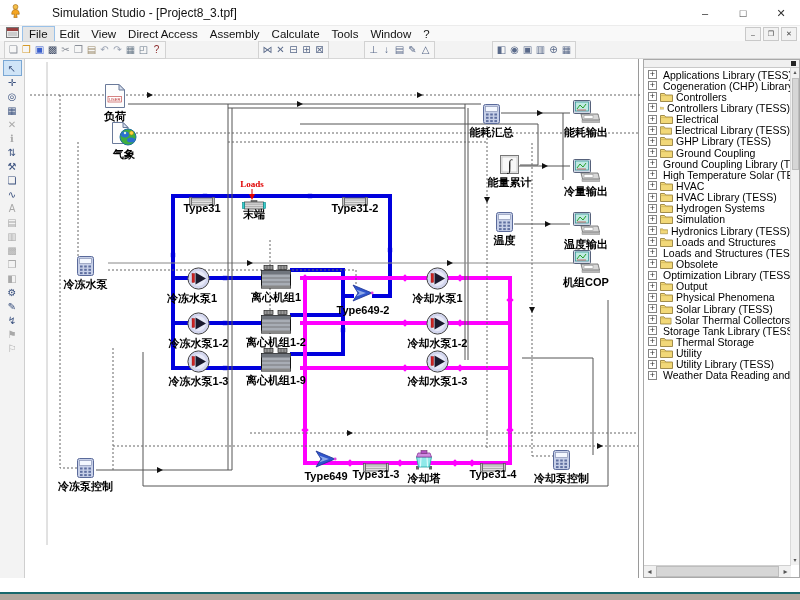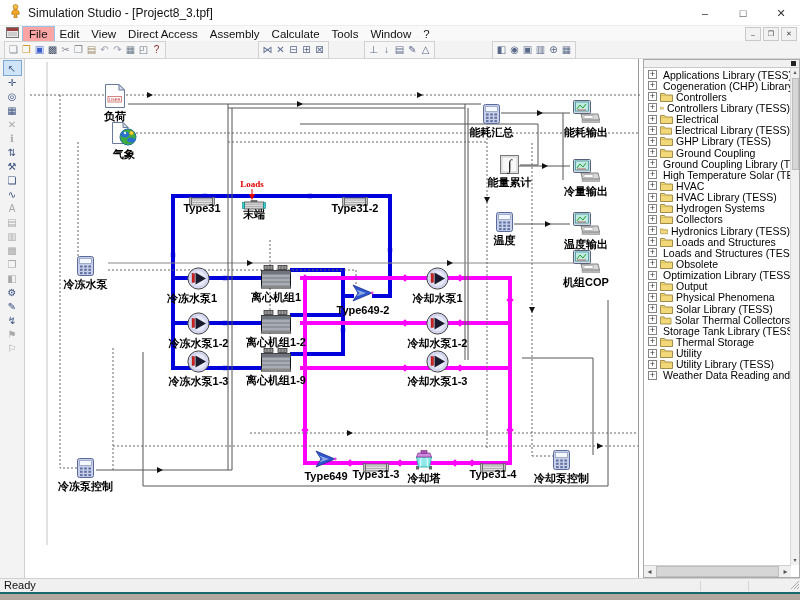--- a/index.html
+++ b/index.html
@@ -1,33 +1,33 @@
 <!DOCTYPE html>
 <html><head>
 <meta charset="utf-8">
 <style>
   html,body{margin:0;padding:0;width:800px;height:600px;overflow:hidden;
     font-family:"Liberation Sans","DejaVu Sans",sans-serif;background:#fff;}
   #app{position:relative;width:800px;height:600px;background:#fff;}
 
   
   #titlebar{position:absolute;left:0;top:0;width:800px;height:26px;background:#ffffff;
-    display:flex;align-items:center;border-bottom:1px solid #ececec;box-sizing:border-box;}
+    display:flex;align-items:center;border-bottom:1px solid #ececec;box-sizing:border-box;gap:24px;}
   #titlebar .ticon{margin:0 5px 0 8px;flex:0 0 auto;}
   #titlebar .ttext{font-size:12px;color:#111;white-space:nowrap;}
   #wincontrols{position:absolute;right:0;top:0;height:26px;display:flex;}
   .winbtn{width:38px;height:26px;display:flex;align-items:center;justify-content:center;
     font-size:11px;color:#333;cursor:default;}
 
   
   #menubar{position:absolute;left:0;top:26px;width:800px;height:15px;background:#f9f9f9;
     display:flex;align-items:center;font-size:11.5px;color:#111;box-sizing:border-box;}
   #menubar .mdiicon{margin:0 4px 0 6px;}
   .menu-item{padding:1px 6px;white-space:nowrap;}
-  .menu-item.hl{background:#fca5a5;outline:1px solid #9ac1e8;}
+  .menu-item.hl{background:#e5e5e5;outline:1px solid #9ac1e8;}
   #mdibtns{position:absolute;right:3px;top:1px;display:flex;gap:2px;}
   .mdibtn{width:14px;height:12px;border:1px solid #c9c9c9;background:#f2f2f2;font-size:7px;
     display:flex;align-items:center;justify-content:center;color:#444;}
 
   
   #toolbar{position:absolute;left:0;top:41px;width:800px;height:18px;background:#f3f3f3;
     border-bottom:1px solid #d7d7d7;display:flex;align-items:center;box-sizing:border-box;}
   .tbgroup{display:flex;align-items:center;height:16px;border:1px solid #d2d2d2;background:#f6f6f6;
     padding:0 2px;}
   .tbicon{width:13px;height:14px;display:flex;align-items:center;justify-content:center;
@@ -595,21 +595,21 @@
           <svg width="13" height="10">
             <use xlink:href="#sym-folder"></use>
           </svg>
           <span class="tlabel">Hydrogen Systems</span>
         </div>
         <div class="trow">
           <span class="plus">+</span>
           <svg width="13" height="10">
             <use xlink:href="#sym-folder"></use>
           </svg>
-          <span class="tlabel">Collectors</span>
+          <span class="tlabel">Simulation</span>
         </div>
         <div class="trow">
           <span class="plus">+</span>
           <svg width="13" height="10">
             <use xlink:href="#sym-folder"></use>
           </svg>
           <span class="tlabel">Hydronics Library (TESS)</span>
         </div>
         <div class="trow">
           <span class="plus">+</span>
@@ -708,26 +708,14 @@
       <span class="hs-thumb"></span>
       <span class="hs-btn">▸</span>
     </div>
     <div class="vscroll">
       <span class="vs-up">▴</span>
       <span class="vs-thumb"></span>
       <span class="vs-dn">▾</span>
     </div>
   </div>
 
-  <div id="statusbar">
-    <span class="stext">Ready</span>
-    <span class="sep" style="left:700px"></span>
-    <span class="sep" style="left:748px"></span>
-    <span class="grip">
-      <svg width="10" height="10" viewBox="0 0 10 10">
-        <line x1="2" y1="10" x2="10" y2="2" stroke="#aaa"></line>
-        <line x1="5" y1="10" x2="10" y2="5" stroke="#aaa"></line>
-        <line x1="8" y1="10" x2="10" y2="8" stroke="#aaa"></line>
-      </svg>
-    </span>
-  </div>
   <div id="bottomstrip"></div>
 </div>
 
 </body></html>

